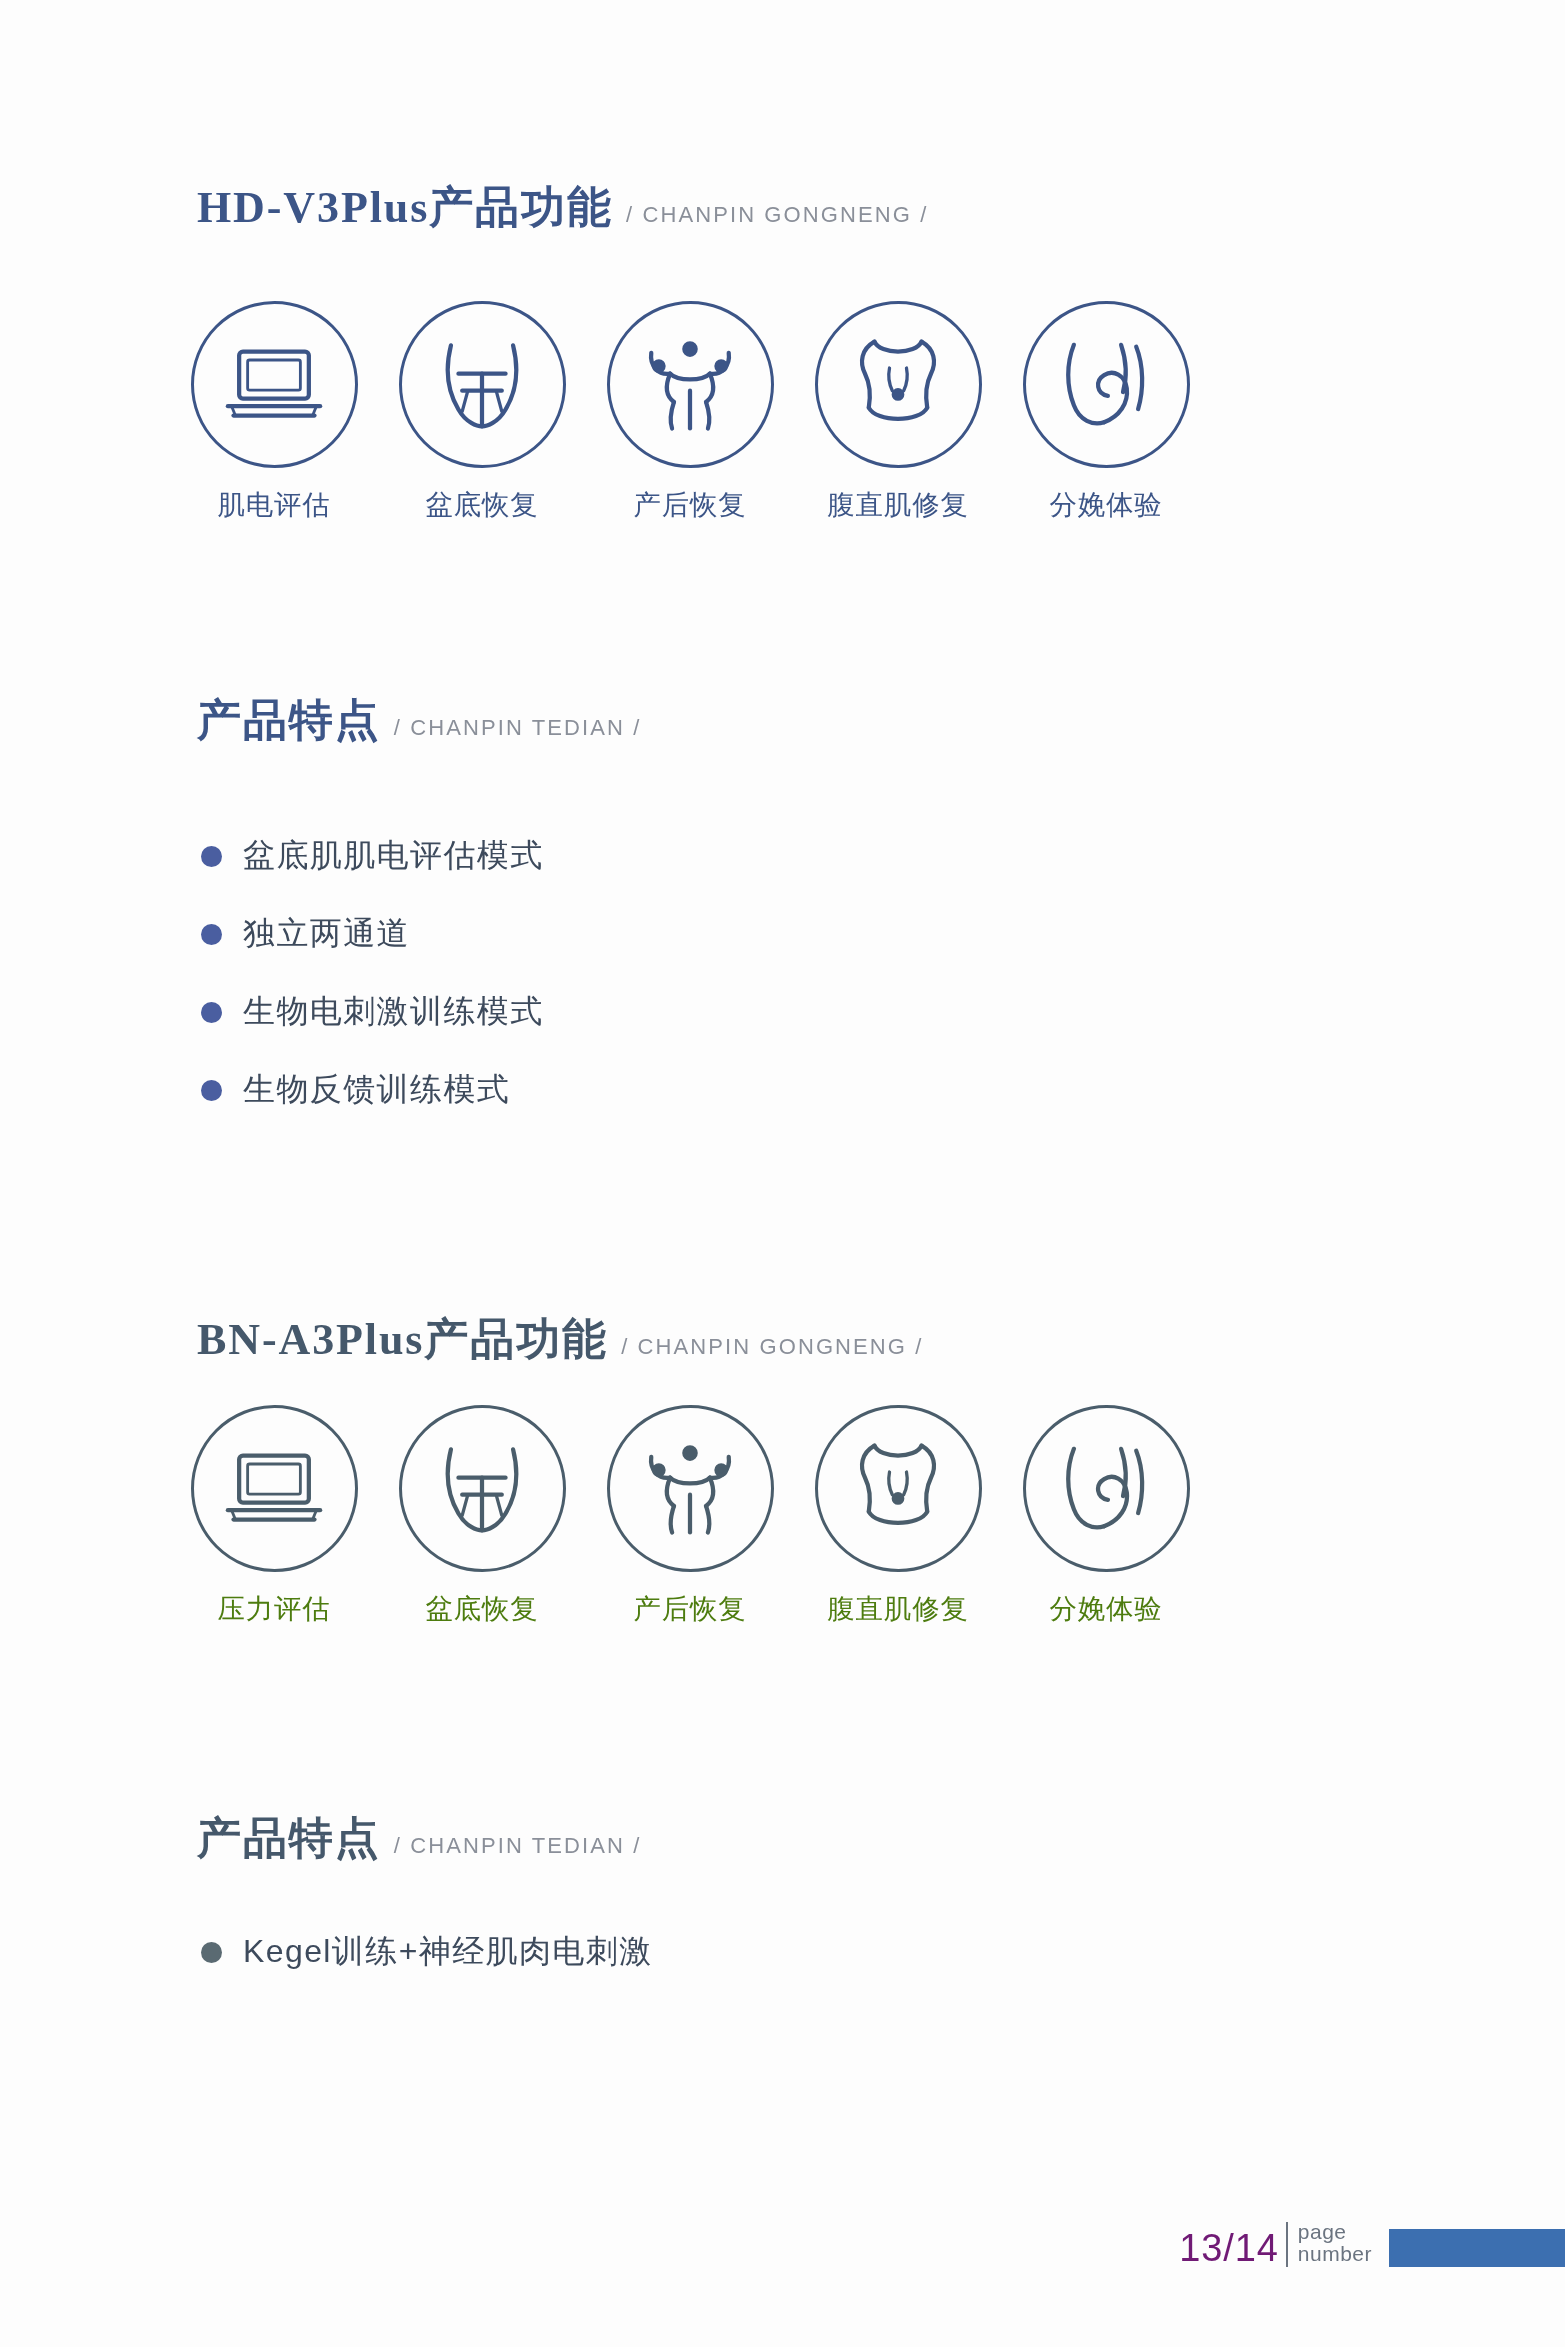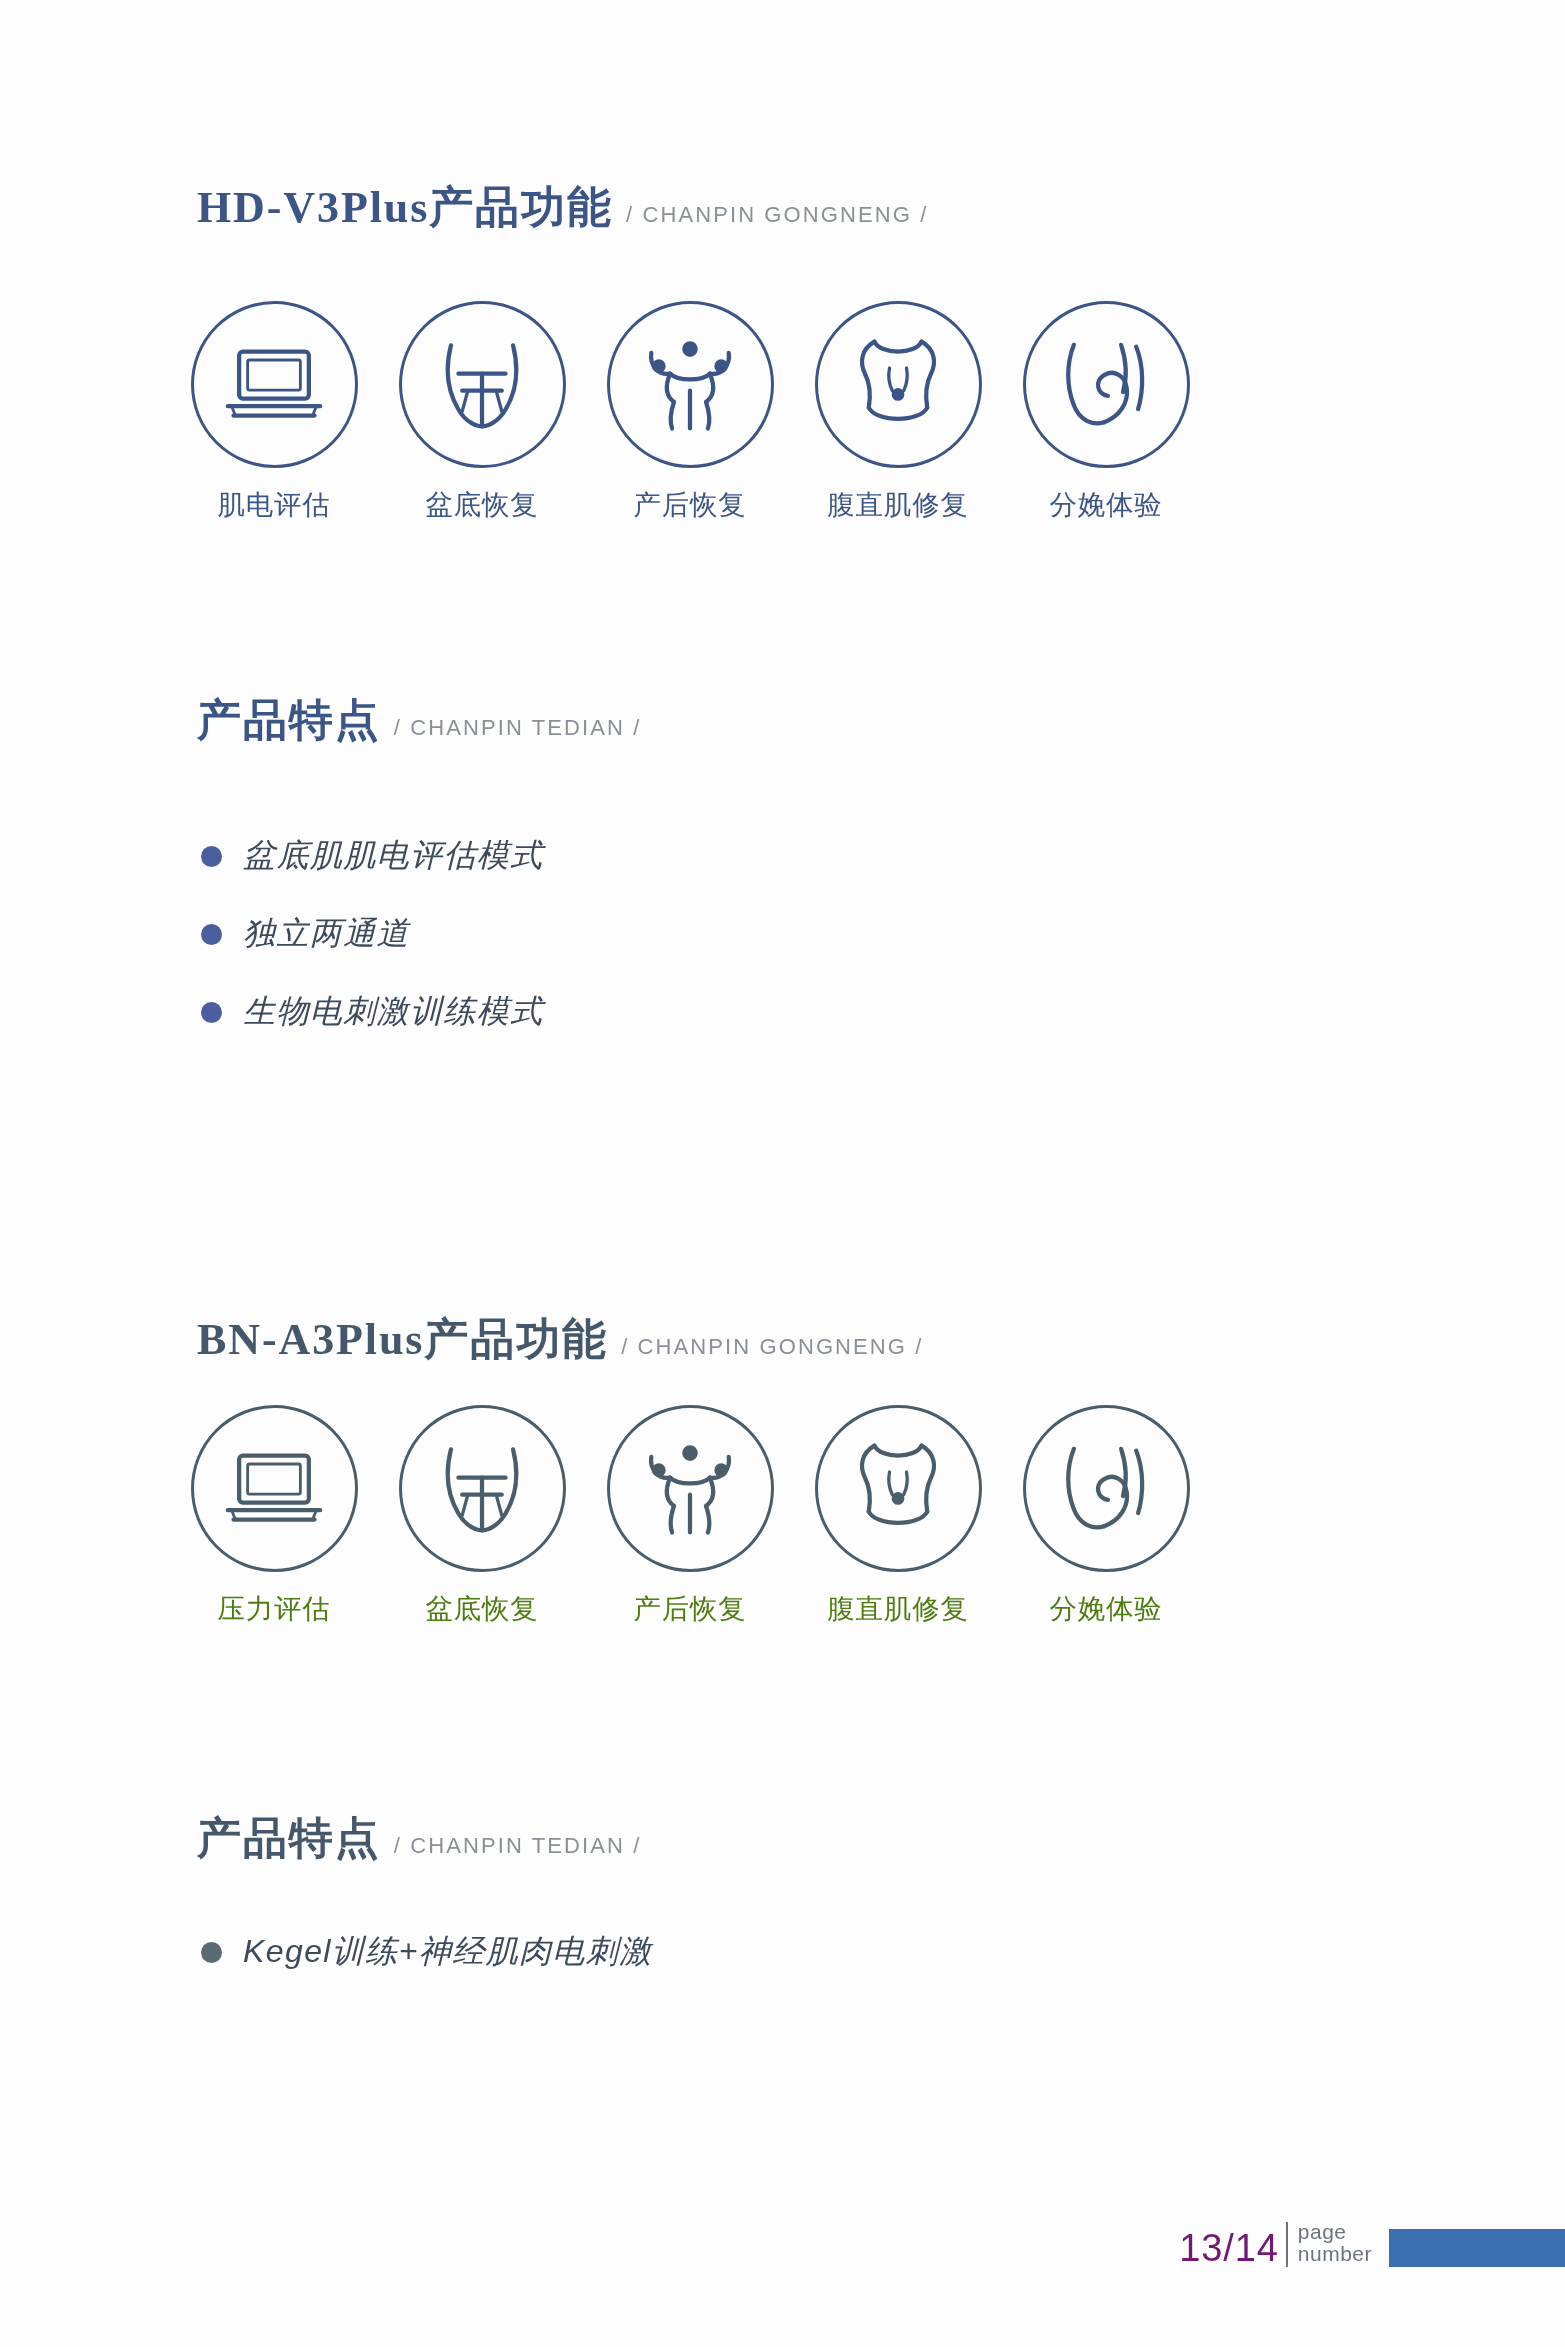--- a/index.html
+++ b/index.html
@@ -77,21 +77,20 @@
   }
   .icon-label.slate { color: #4d7c0f; }
 
   
   .bullets { margin-top: 28px; }
   .bullet-item {
     display: flex;
     align-items: center;
     gap: 21px;
     margin-bottom: 34px;
-    font-style: italic;
   }
   .dot {
     width: 21px;
     height: 21px;
     border-radius: 50%;
     background: #4a5ea0;
     flex: 0 0 auto;
   }
   .dot.slate { background: #5a6a72; }
   .bullet-text {
@@ -246,20 +245,24 @@
       <span class="bullet-text">盆底肌肌电评估模式</span>
     </div>
     <div class="bullet-item">
       <span class="dot"></span>
       <span class="bullet-text">独立两通道</span>
     </div>
     <div class="bullet-item">
       <span class="dot"></span>
       <span class="bullet-text">生物电刺激训练模式</span>
     </div>
+    <div class="bullet-item">
+      <span class="dot"></span>
+      <span class="bullet-text">生物反馈训练模式</span>
+    </div>
   </div>
 
   <div class="section-head head-slate" id="bn-head">
     <span class="cn">BN-A3Plus产品功能</span>
     <span class="py">/ CHANPIN GONGNENG /</span>
   </div>
 
   <div class="icon-row" id="bn-icons">
 
     <div class="icon-item">

